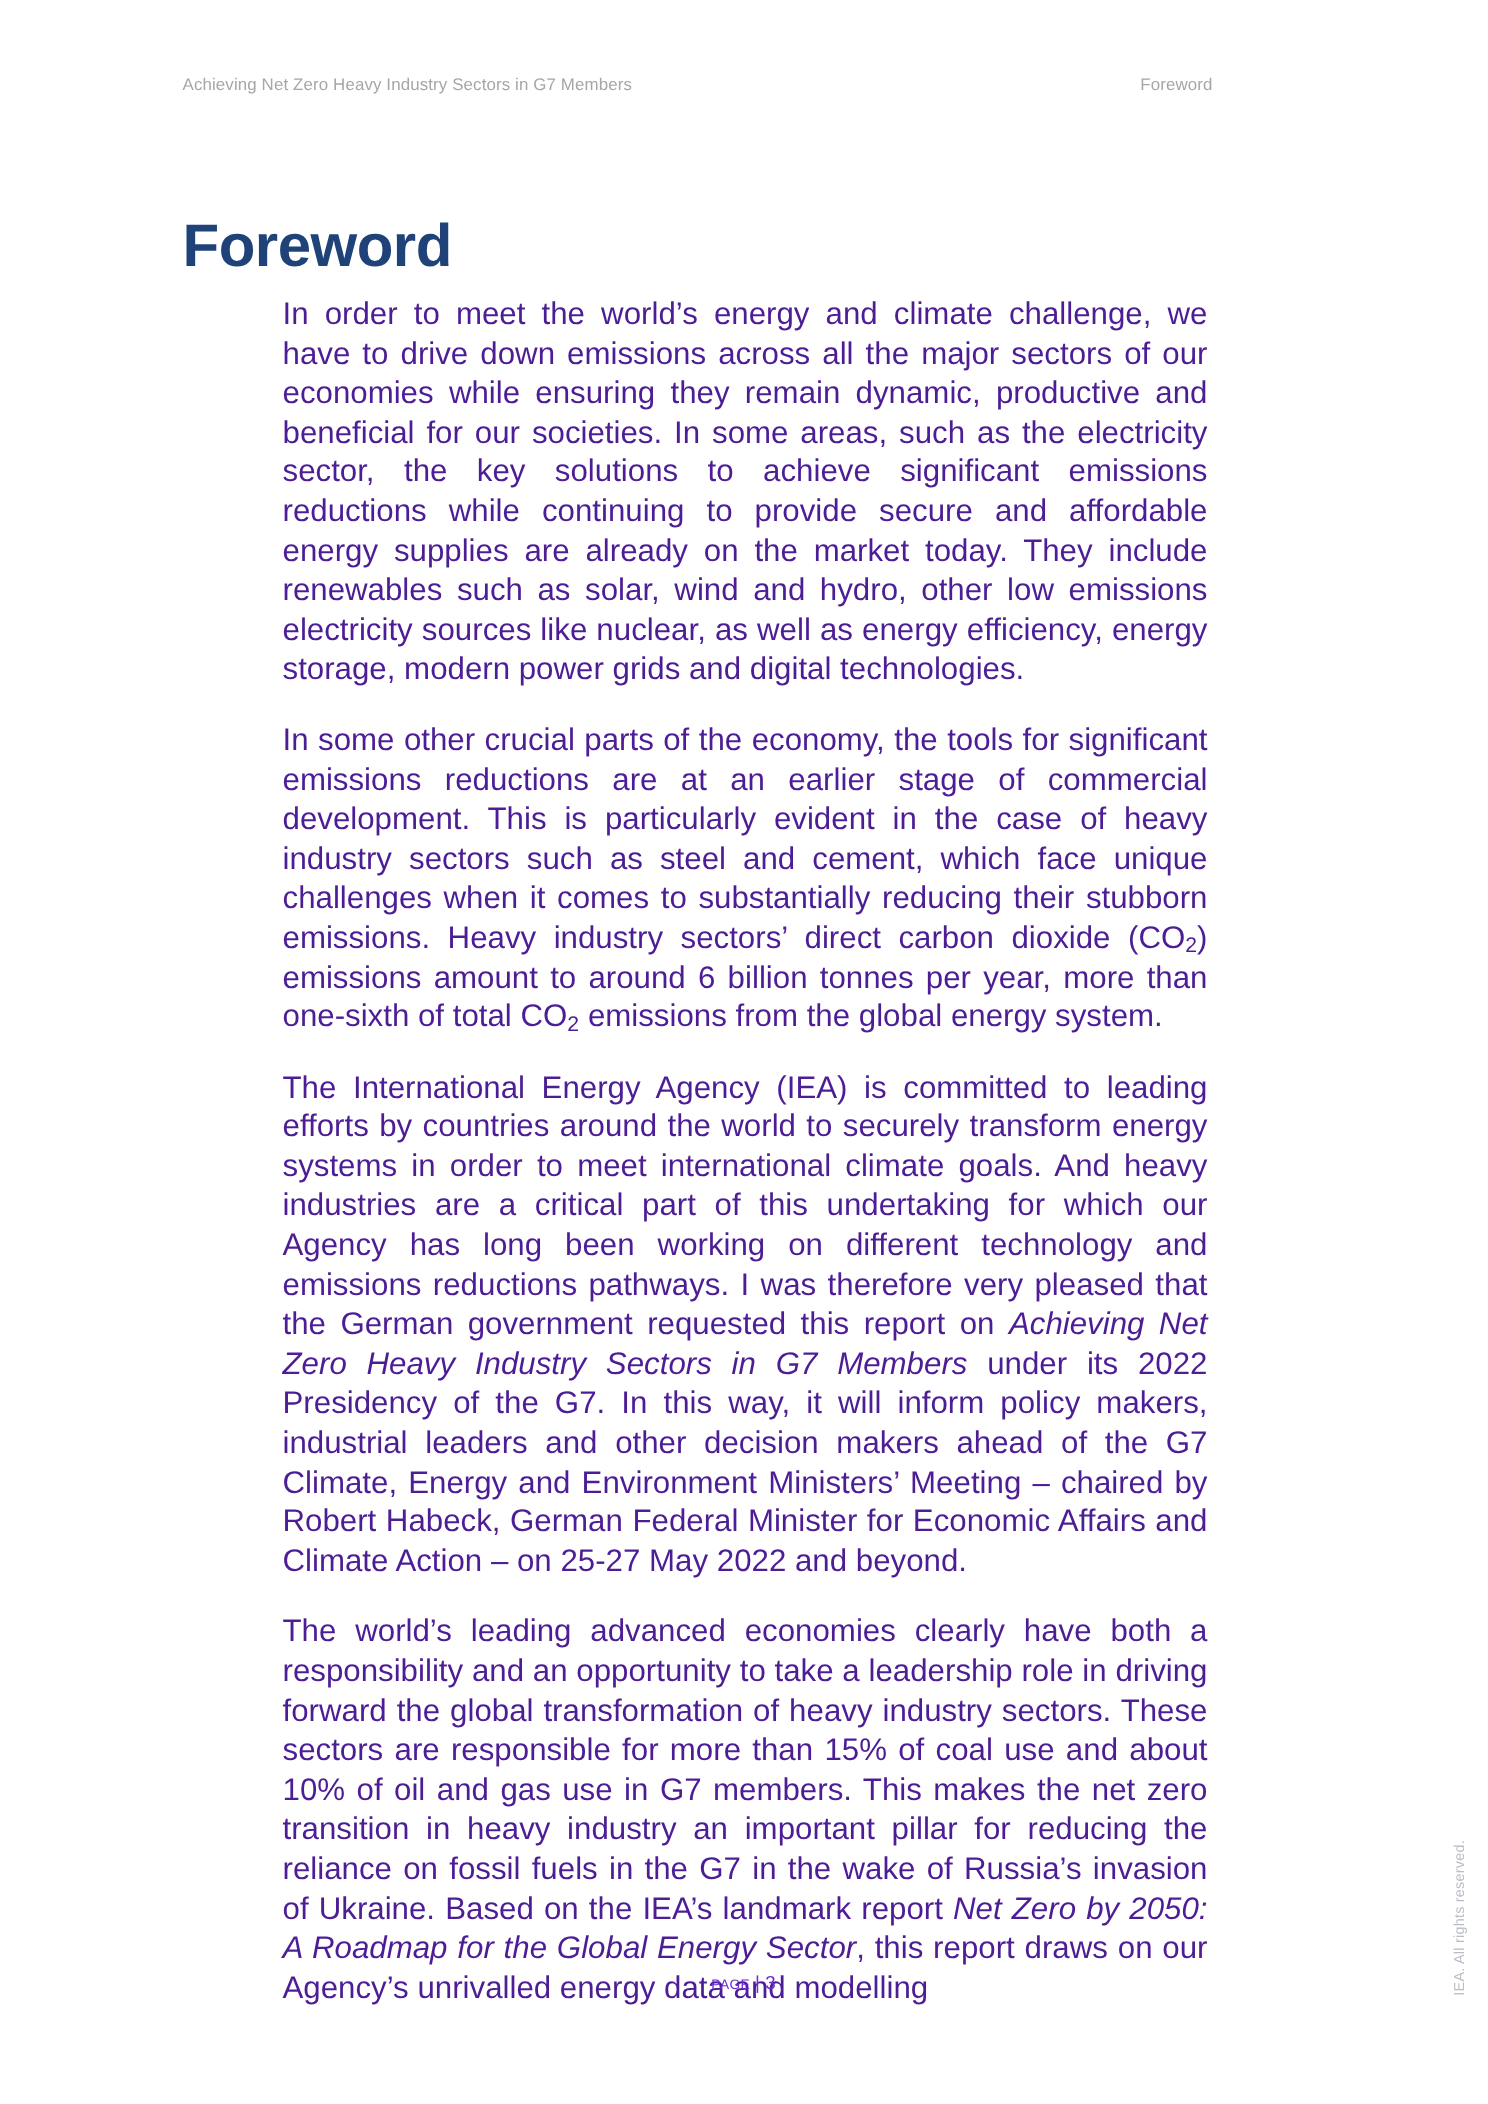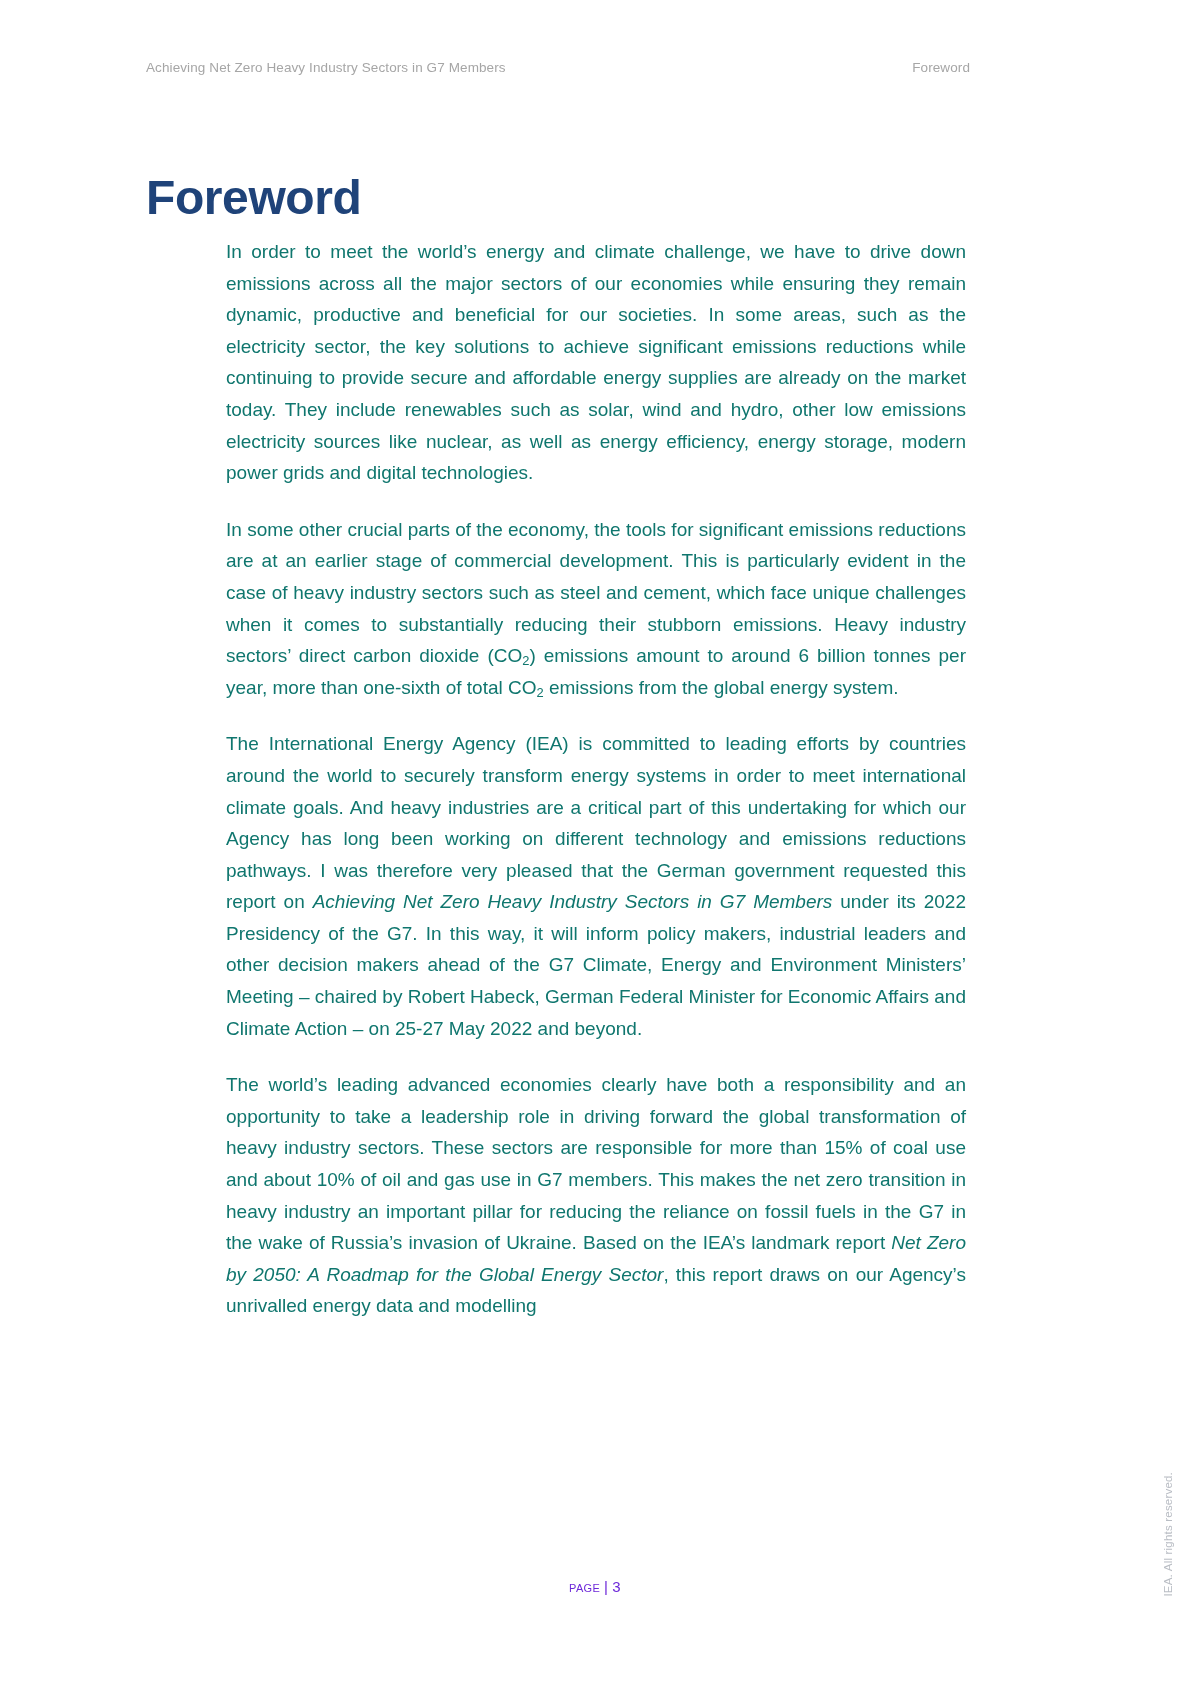--- a/index.html
+++ b/index.html
@@ -52,26 +52,26 @@
   }
 
   
   .body-col {
     position: absolute;
     top: 236px;
     left: 226px;
     width: 740px;
   }
   .para {
-    font-size: 19px;
+    font-size: 25px;
     line-height: 31.6px;
     text-align: justify;
     text-justify: inter-word;
     margin: 0 0 25px 0;
-    color: #0f766e;
+    color: #4c1d95;
     hyphens: none;
   }
   .para:last-child { margin-bottom: 0; }
   .para i, .para em { font-style: italic; }
   sub {
     font-size: 0.68em;
     vertical-align: -0.22em;
     line-height: 0;
   }
 

